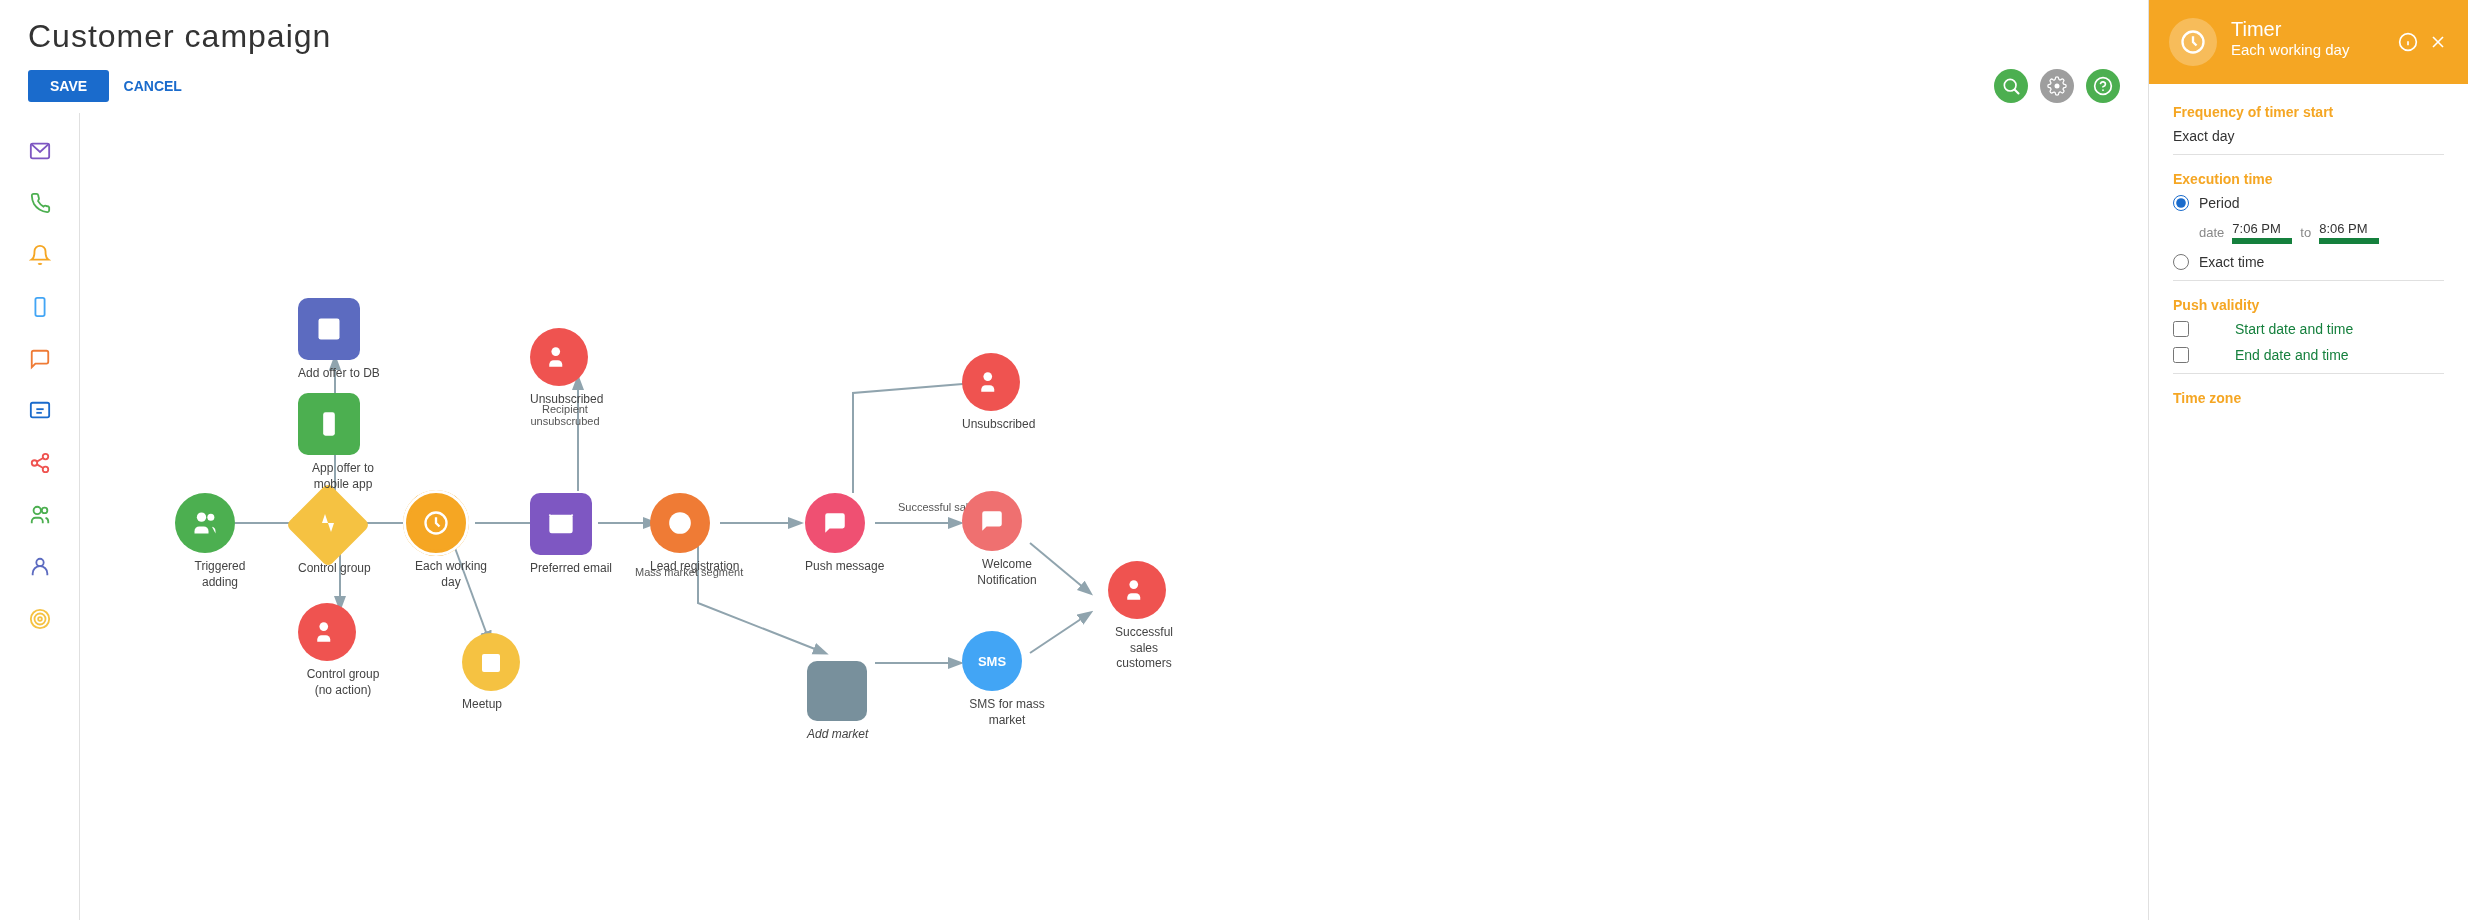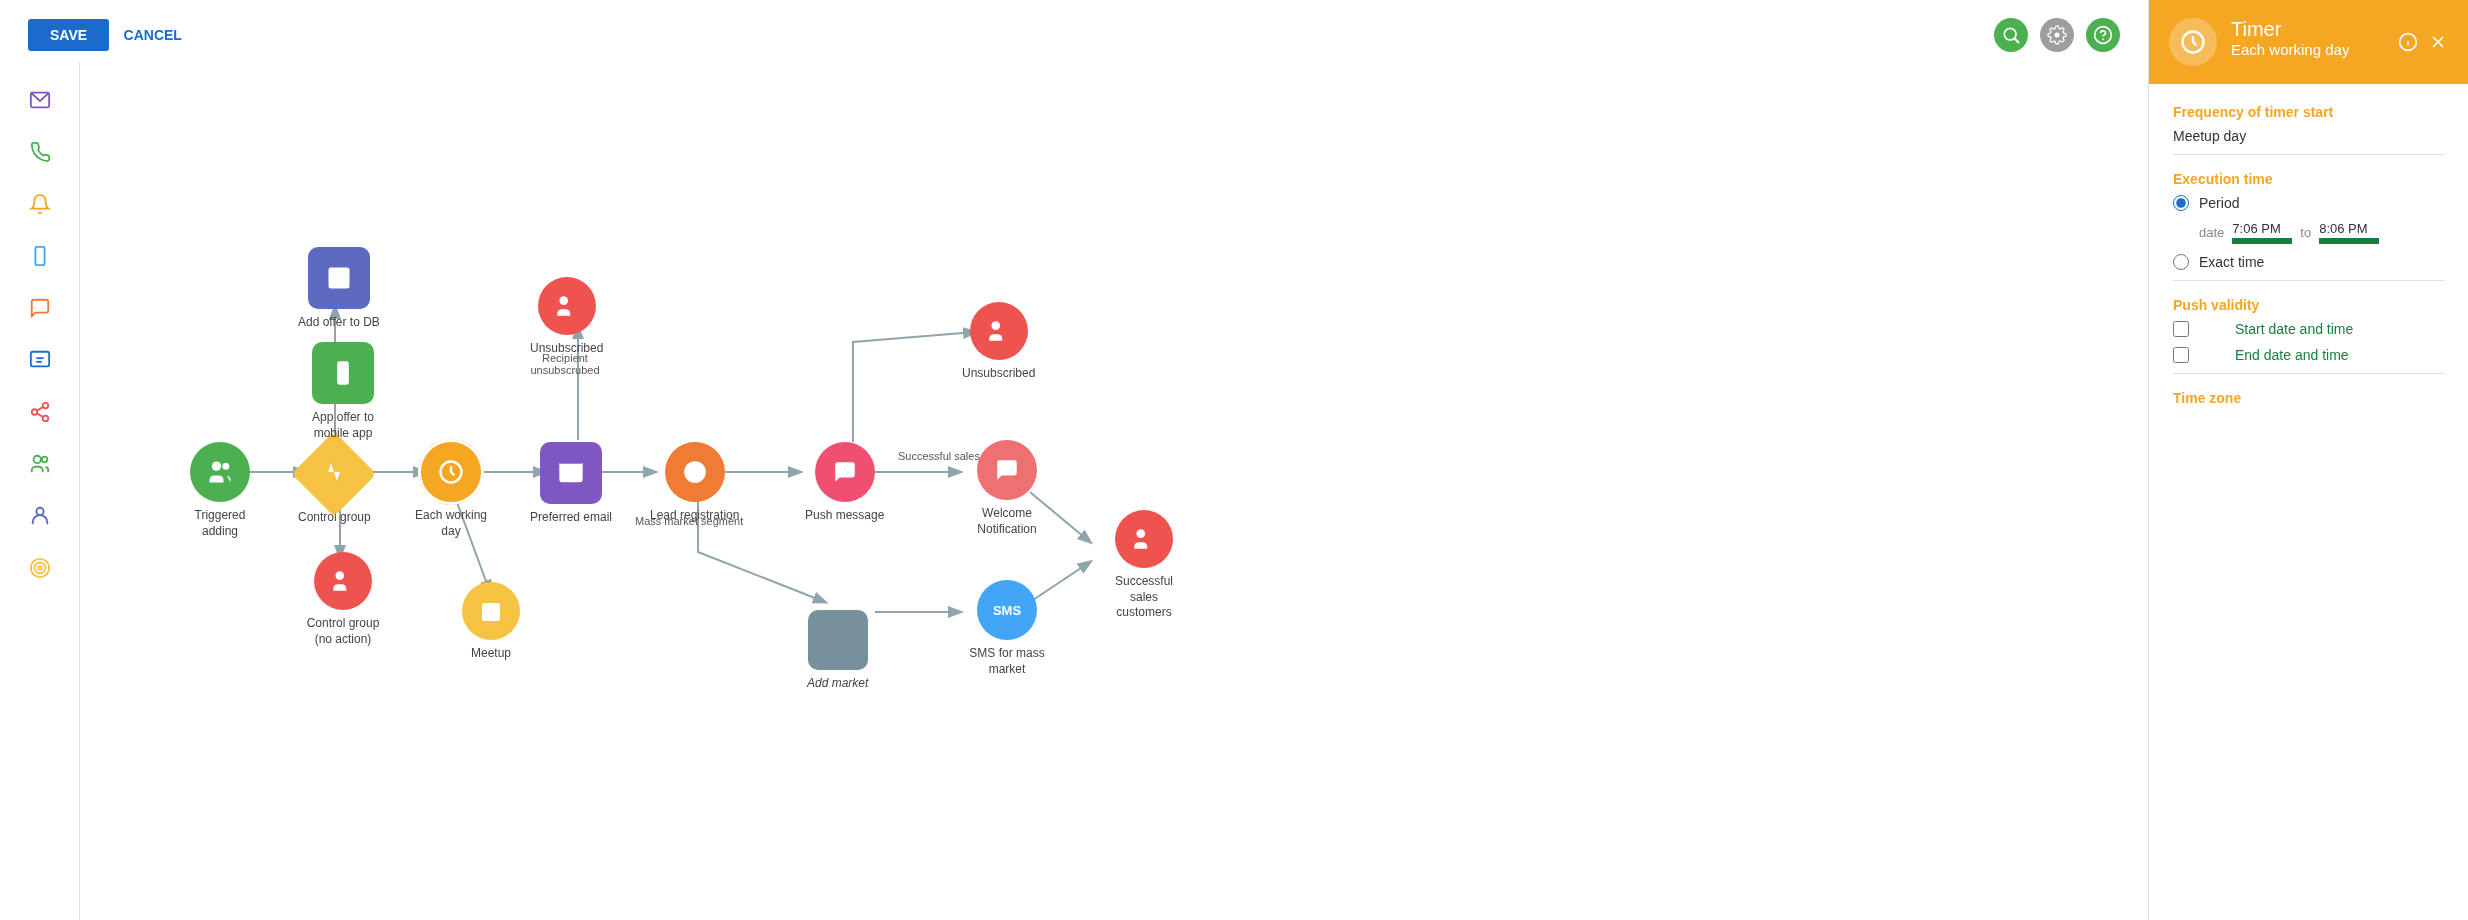--- a/index.html
+++ b/index.html
@@ -118,21 +118,21 @@
       width: 100%;
       height: 100%;
       pointer-events: none;
     }
 
     
     .node {
       position: absolute;
       display: flex;
       flex-direction: column;
-      align-items: center;
+      align-items: flex-start;
       cursor: pointer;
     }
     .node-circle {
       border-radius: 50%;
       display: flex;
       align-items: center;
       justify-content: center;
       color: #fff;
       font-size: 22px;
     }
@@ -286,20 +286,21 @@
       border-top: 1px solid #e0e0e0;
       margin: 6px 0 10px 0;
     }
   </style>
 </head>
 <body>
 
 <div class="main-area">
 
   <div class="header">
+    <h1 class="page-title">Customer  campaign</h1>
     <div class="header-actions">
       <div>
         <button class="btn-save">SAVE</button>
         <button class="btn-cancel">CANCEL</button>
       </div>
       <div class="header-right-icons">
         <div class="header-icon green">
           <svg viewBox="0 0 24 24" fill="white" class="header-icon-svg">
             <circle cx="11" cy="11" r="7" stroke="white" stroke-width="2" fill="none"></circle>
             <line x1="16.5" y1="16.5" x2="21" y2="21" stroke="white" stroke-width="2.5" stroke-linecap="round"></line>
@@ -641,21 +642,21 @@
         <svg viewBox="0 0 24 24" width="20" height="20" fill="none" stroke="white" stroke-width="2">
             <line x1="18" y1="6" x2="6" y2="18"></line>
             <line x1="6" y1="6" x2="18" y2="18"></line>
           </svg>
       </button>
     </div>
   </div>
 
   <div class="panel-body">
     <div class="panel-section-title">Frequency of timer start</div>
-    <div class="panel-value">Meetup day</div>
+    <div class="panel-value">Exact day</div>
 
     <div class="panel-section-title">Execution time</div>
 
     <div class="exec-time-section">
       <div class="radio-row">
         <input type="radio" name="exectime" checked="" style="">
         <span class="radio-label">Period</span>
       </div>
       <div class="time-range-row">
         <span class="time-label">date</span>

